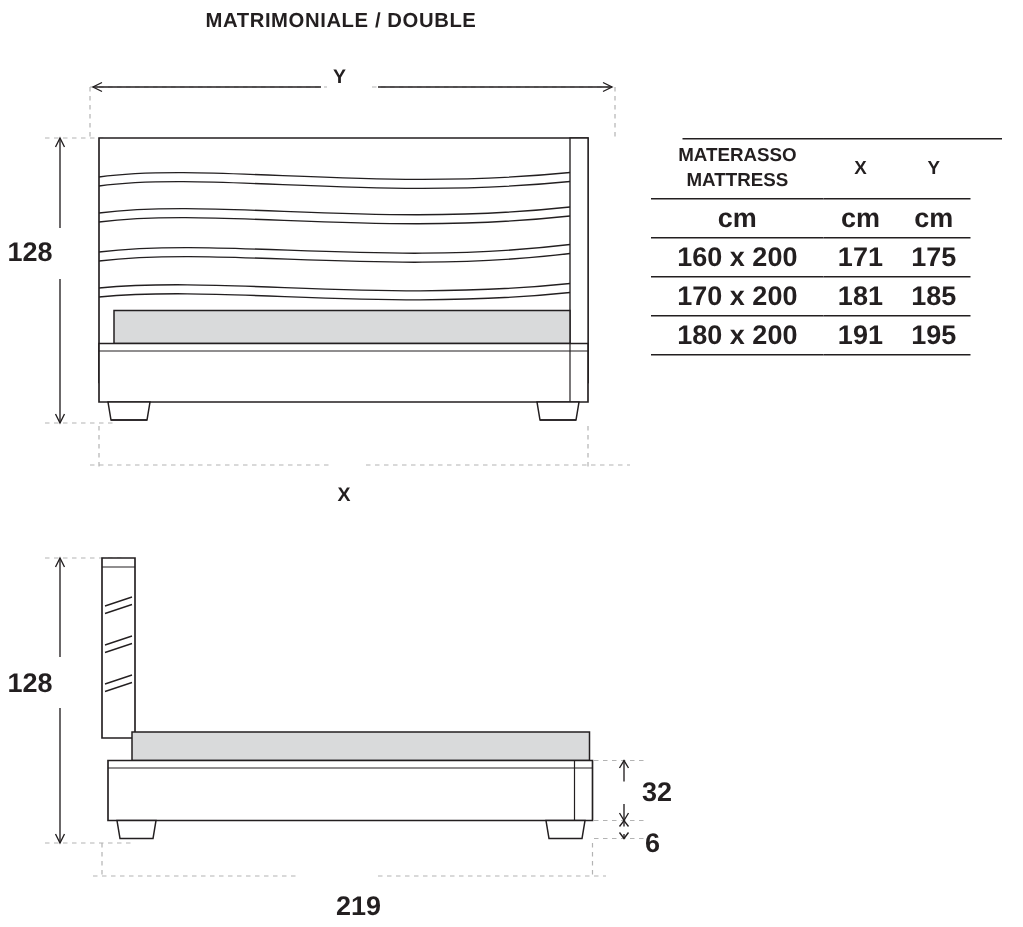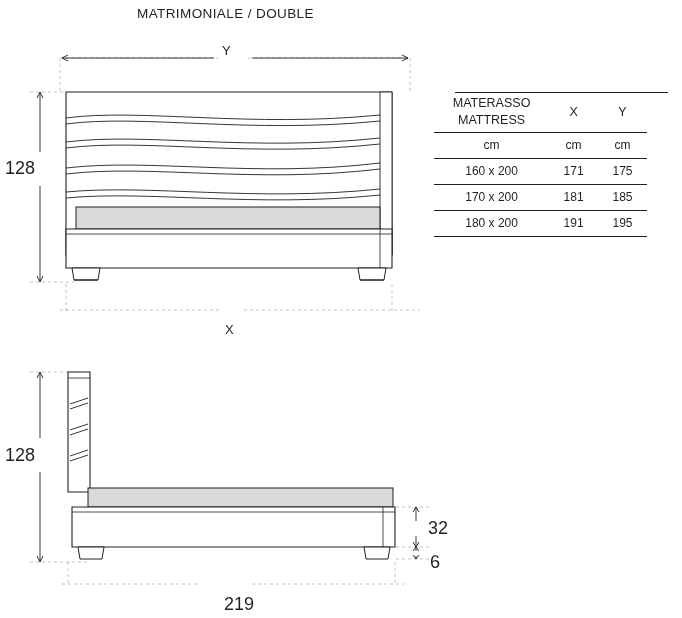--- a/index.html
+++ b/index.html
@@ -13,20 +13,21 @@
     position: relative;
     font-family: "Liberation Sans", sans-serif;
     color: #231f20;
     overflow: hidden;
   }
   .stage {
     position: absolute;
     left: 0; top: 0;
     width: 682px;
     height: 618px;
+    font-weight: bold;
   }
   svg.diagram {
     position: absolute;
     left: 0; top: 0;
     width: 682px;
     height: 618px;
   }
   .lbl {
     position: absolute;
     font-family: "Liberation Sans", sans-serif;
@@ -54,21 +55,21 @@
     color: #231f20;
   }
   .spec-table th, .spec-table td {
     border: 0;
     padding: 0;
   }
   .spec-table .cell {
     height: 25px;
     line-height: 25px;
     text-align: center;
-    font-size: 12px;
+    font-size: 18px;
   }
   .spec-table .head-cell {
     height: 40px;
     line-height: 17px;
     vertical-align: middle;
     text-align: center;
     font-size: 12.5px;
   }
   .spec-table .col-name { width: 113px; }
   .spec-table .col-x { width: 48px; }

